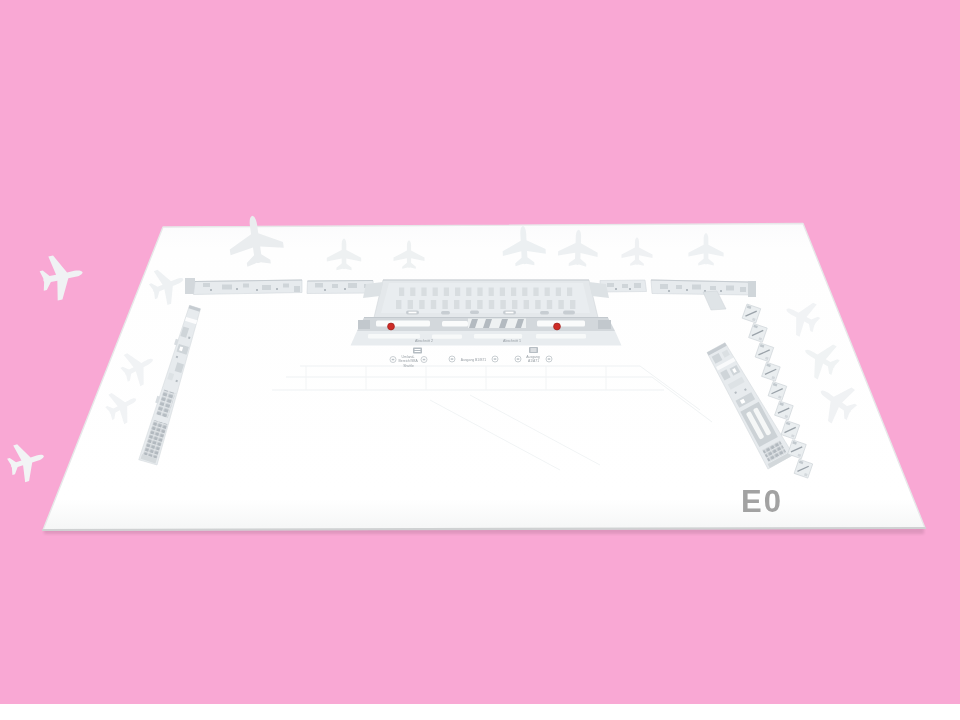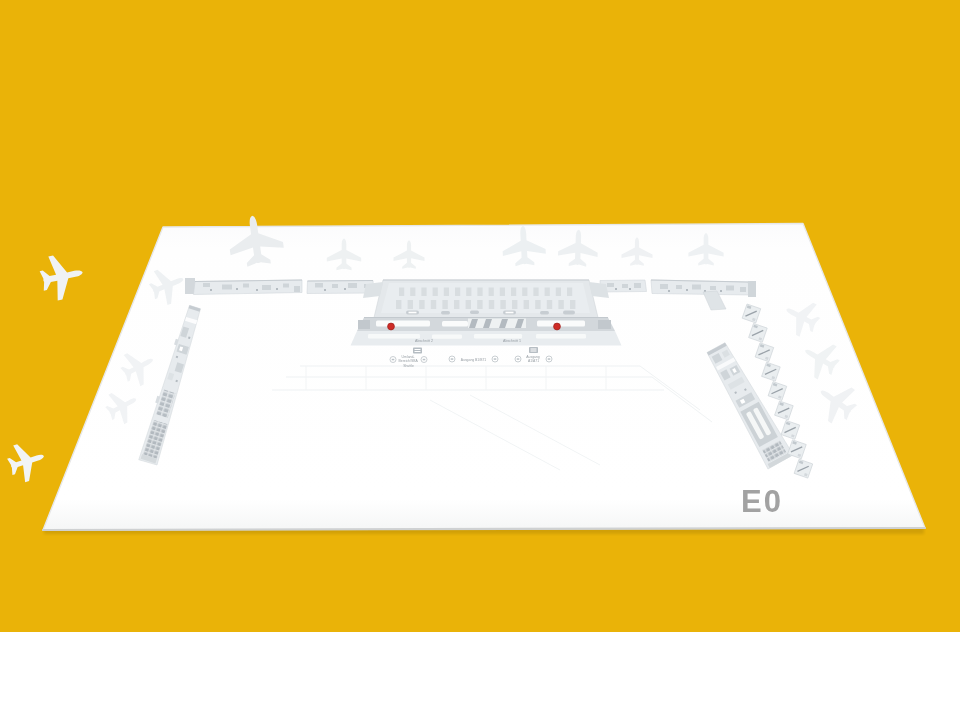--- a/index.html
+++ b/index.html
@@ -1,16 +1,16 @@
 <!DOCTYPE html>
 <html style="--accent-red: #ce2b26; --accent-red-rim: #a32420; --label-gray: #a2a2a2; --text-gray: #979ea4; --pier-light: #e7ebee; --pier-mid: #cfd5d9; --pier-dark: #b4bbc1; --band-gray: #d3d8dc; --block-gray: #e4e8eb; --edge-gray: #e7e8e9;"><head>
 <meta charset="utf-8">
 <style>
   html,body{margin:0;padding:0;background:#ffffff;}
-  #stage{position:relative;width:960px;height:632px;background:#eab308;overflow:hidden;
+  #stage{position:relative;width:960px;height:704px;background:#f9a8d4;overflow:hidden;
          font-family:"Liberation Sans",sans-serif;}
   svg text{font-family:"Liberation Sans",sans-serif;}
   .lvl{fill:var(--label-gray);font-weight:bold;font-size:31px;letter-spacing:2px;}
   .tinytxt{fill:var(--text-gray);font-size:3.4px;}
   .seclbl{fill:var(--text-gray);font-size:3.6px;}
 </style>
 </head>
 <body>
 
 <div id="stage">

